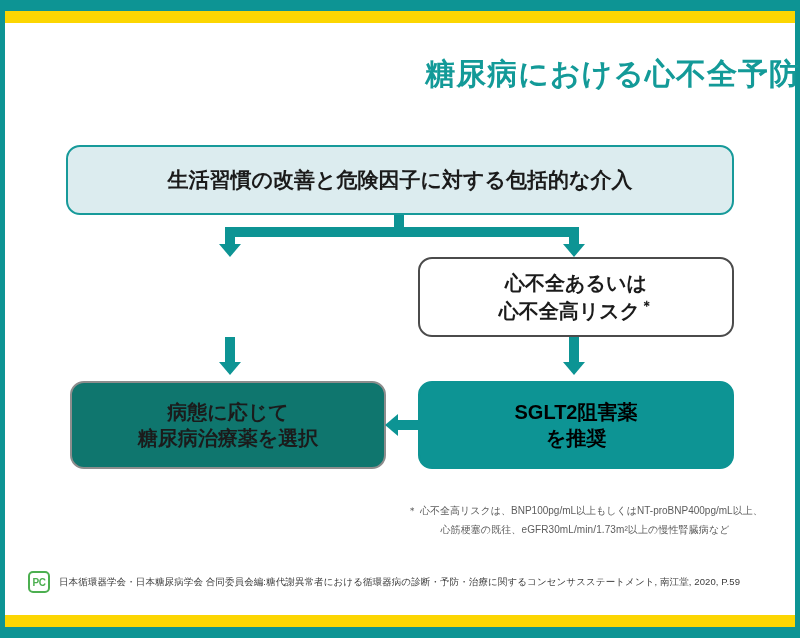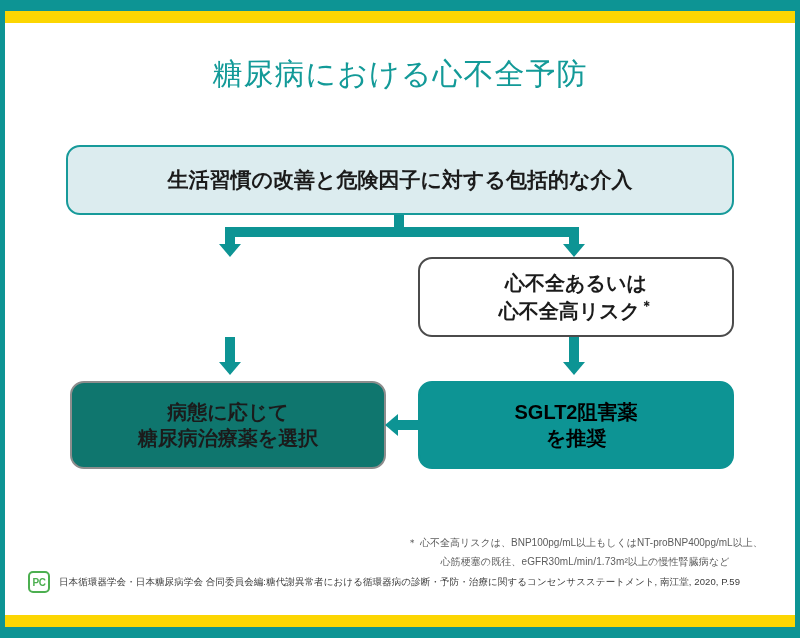--- a/index.html
+++ b/index.html
@@ -56,23 +56,23 @@
     right: 0; top: 0;
     width: 5px; height: 638px;
     background: #0d9494;
   }
 
   
   .title {
     position: absolute;
     left: 0; top: 54px;
     width: 800px;
-    text-align: center;
+    text-align: right;
     font-size: 30px;
-    font-weight: normal;
+    font-weight: bold;
     color: #139a98;
     letter-spacing: 1px;
     white-space: nowrap;
   }
 
   
   .box {
     position: absolute;
     box-sizing: border-box;
     display: flex;
@@ -181,21 +181,20 @@
 
   
   .footnote {
     position: absolute;
     left: 400px; top: 502px;
     width: 370px;
     text-align: center;
     font-size: 10px;
     color: #5c5c5c;
     line-height: 1.85;
-    margin-top: 32px;
   }
   .footnote .fn-line { display: block; white-space: nowrap; }
   .fn-line-2 { letter-spacing: 0.1px; }
 
   
   .footer {
     position: absolute;
     left: 28px; top: 571px;
     display: flex;
     align-items: center;

